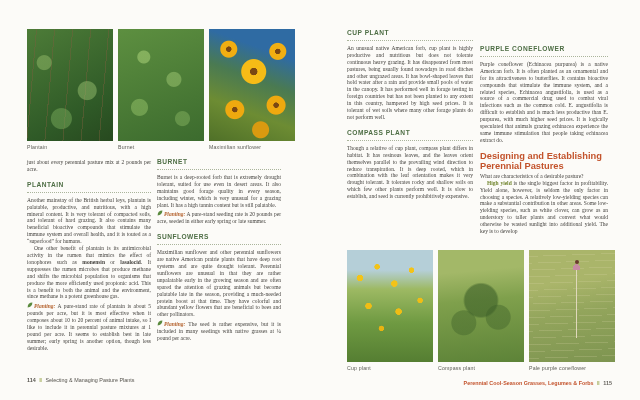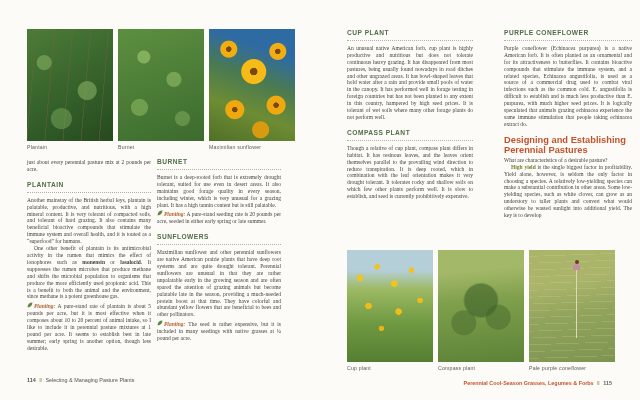--- a/index.html
+++ b/index.html
@@ -130,21 +130,21 @@
 
   <div class="col" style="left:347px;top:30px;width:126px;">
     <div class="sec-head first">CUP PLANT</div>
     <div class="dotrule"></div>
     <p class="para">An unusual native American forb, cup plant is highly productive and nutritious but does not tolerate continuous heavy grazing. It has disappeared from most pastures, being usually found nowadays in road ditches and other ungrazed areas. It has bowl-shaped leaves that hold water after a rain and provide small pools of water in the canopy. It has performed well in forage testing in foreign countries but has not been planted to any extent in this country, hampered by high seed prices. It is tolerant of wet soils where many other forage plants do not perform well.</p>
     <div class="sec-head">COMPASS PLANT</div>
     <div class="dotrule"></div>
     <p class="para">Though a relative of cup plant, compass plant differs in habitat. It has resinous leaves, and the leaves orient themselves parallel to the prevailing wind direction to reduce transpiration. It is deep rooted, which in combination with the leaf orientation makes it very drought tolerant. It tolerates rocky and shallow soils on which few other plants perform well. It is slow to establish, and seed is currently prohibitively expensive.</p>
   </div>
 
-  <div class="col" style="left:480px;top:30px;width:128px;margin-left:24px;">
+  <div class="col" style="left:480px;top:46px;width:128px;">
     <div class="sec-head first">PURPLE CONEFLOWER</div>
     <div class="dotrule"></div>
     <p class="para">Purple coneflower (Echinacea purpurea) is a native American forb. It is often planted as an ornamental and for its attractiveness to butterflies. It contains bioactive compounds that stimulate the immune system, and a related species, Echinacea angustifolia, is used as a source of a commercial drug used to combat viral infections such as the common cold. E. angustifolia is difficult to establish and is much less productive than E. purpurea, with much higher seed prices. It is logically speculated that animals grazing echinacea experience the same immune stimulation that people taking echinacea extract do.</p>
     <div class="design-head">Designing and Establishing Perennial Pastures</div>
     <p class="para">What are characteristics of a desirable pasture?</p>
     <p class="para indent"><span class="greenbold">High yield</span><span> is the single biggest factor in profitability. Yield alone, however, is seldom the only factor in choosing a species. A relatively low-yielding species can make a substantial contribution in other areas. Some low-yielding species, such as white clover, can grow as an understory to taller plants and convert what would otherwise be wasted sunlight into additional yield. The key is to develop</span></p>
   </div>
 
   <div class="photo-row" style="left:347px;top:250px;">
     <div class="photo-cell">

